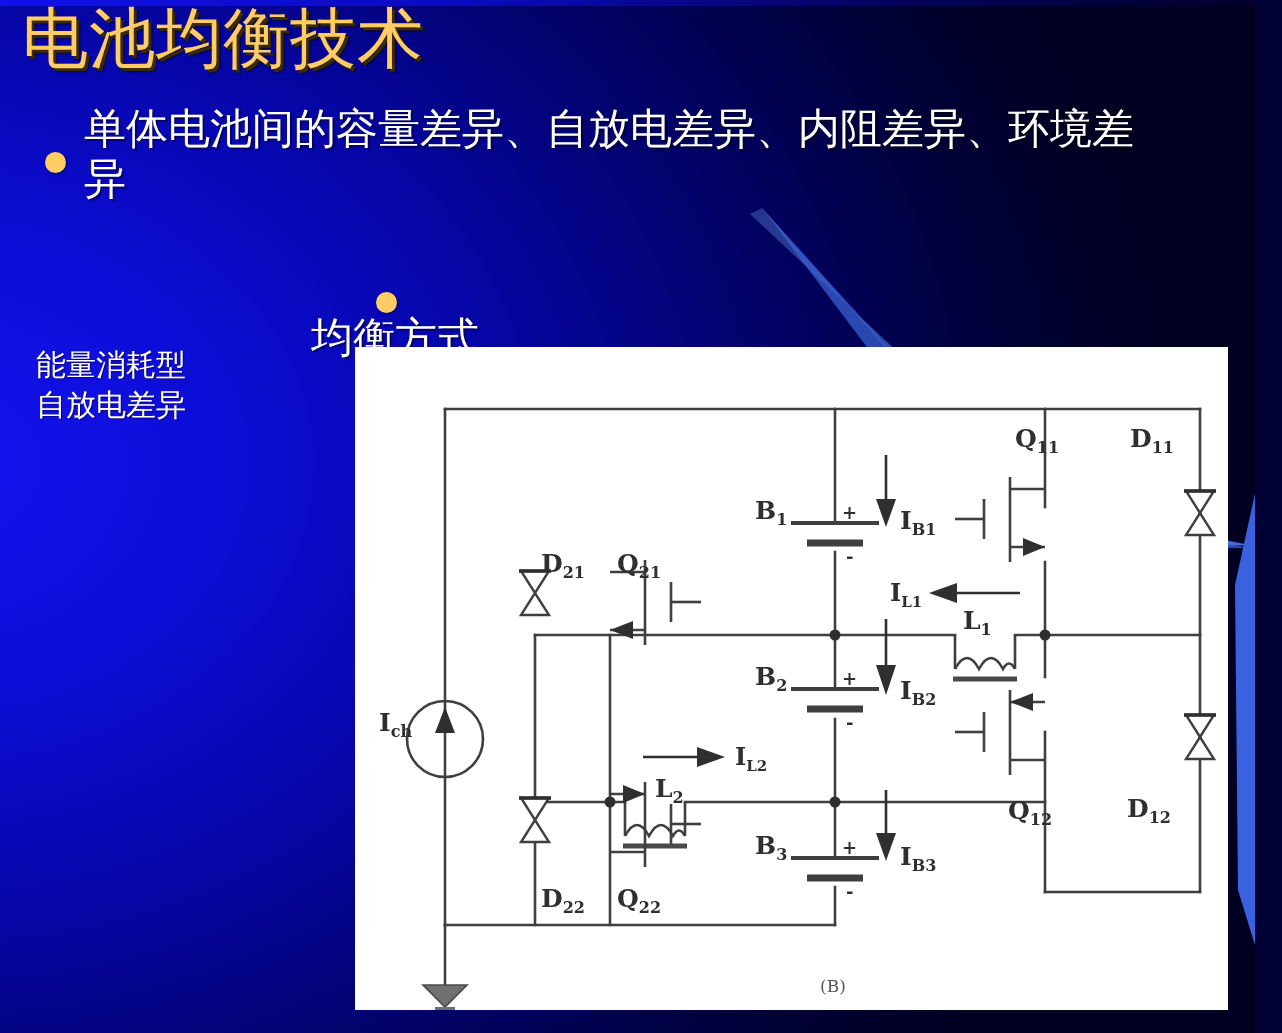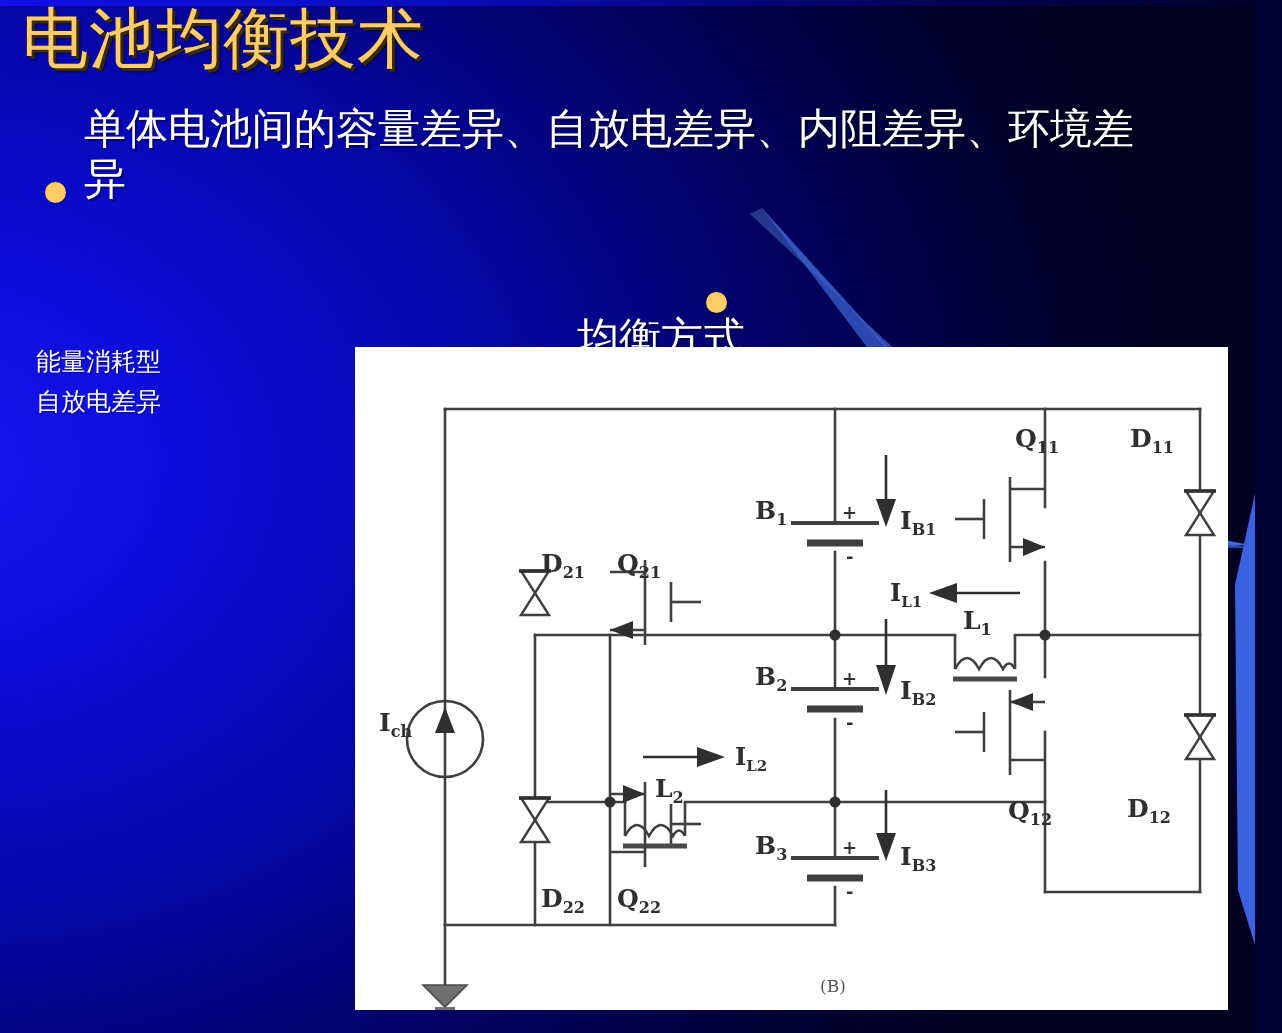--- a/index.html
+++ b/index.html
@@ -28,37 +28,37 @@
   #title{
     position:absolute;left:22px;top:6px;
     font-family:"DejaVu Serif","Liberation Serif",serif;
     font-size:66px;line-height:1.0;
     color:#ffcc66;
     letter-spacing:1px;
     text-shadow:3px 3px 0px #3a2a00, 4px 4px 2px rgba(0,0,0,.55);
     white-space:nowrap;
   }
   
-  .bullet-row{position:absolute;display:flex;align-items:flex-end;}
+  .bullet-row{position:absolute;display:flex;align-items:center;}
   .dot{
     width:21px;height:21px;border-radius:50%;
     background:#ffcc66;flex:0 0 auto;margin-top:18px;margin-right:18px;
     box-shadow:1px 1px 2px rgba(0,0,0,.5);
   }
   .btext{
     font-family:"DejaVu Serif","Liberation Serif",serif;
     color:#ffffff;font-size:42px;line-height:1.18;
     text-shadow:2px 2px 1px rgba(0,0,0,.45);
   }
   #bullet1{left:45px;top:104px;width:1130px;}
   #bullet2{left:45px;top:274px;width:700px;flex-direction:column;}
   .subline{
     position:absolute;left:36px;
     font-family:"DejaVu Sans","Liberation Sans",sans-serif;
-    color:#ffffff;font-size:25px;line-height:1.15;
+    color:#ffffff;font-size:30px;line-height:1.15;
     text-shadow:1px 1px 1px rgba(0,0,0,.45);
     text-align:right;
   }
   #sub1{top:348px;}
   #sub2{top:388px;}
   
   #figure-panel{
     position:absolute;left:355px;top:347px;width:873px;height:663px;
     background:#ffffff;
   }

